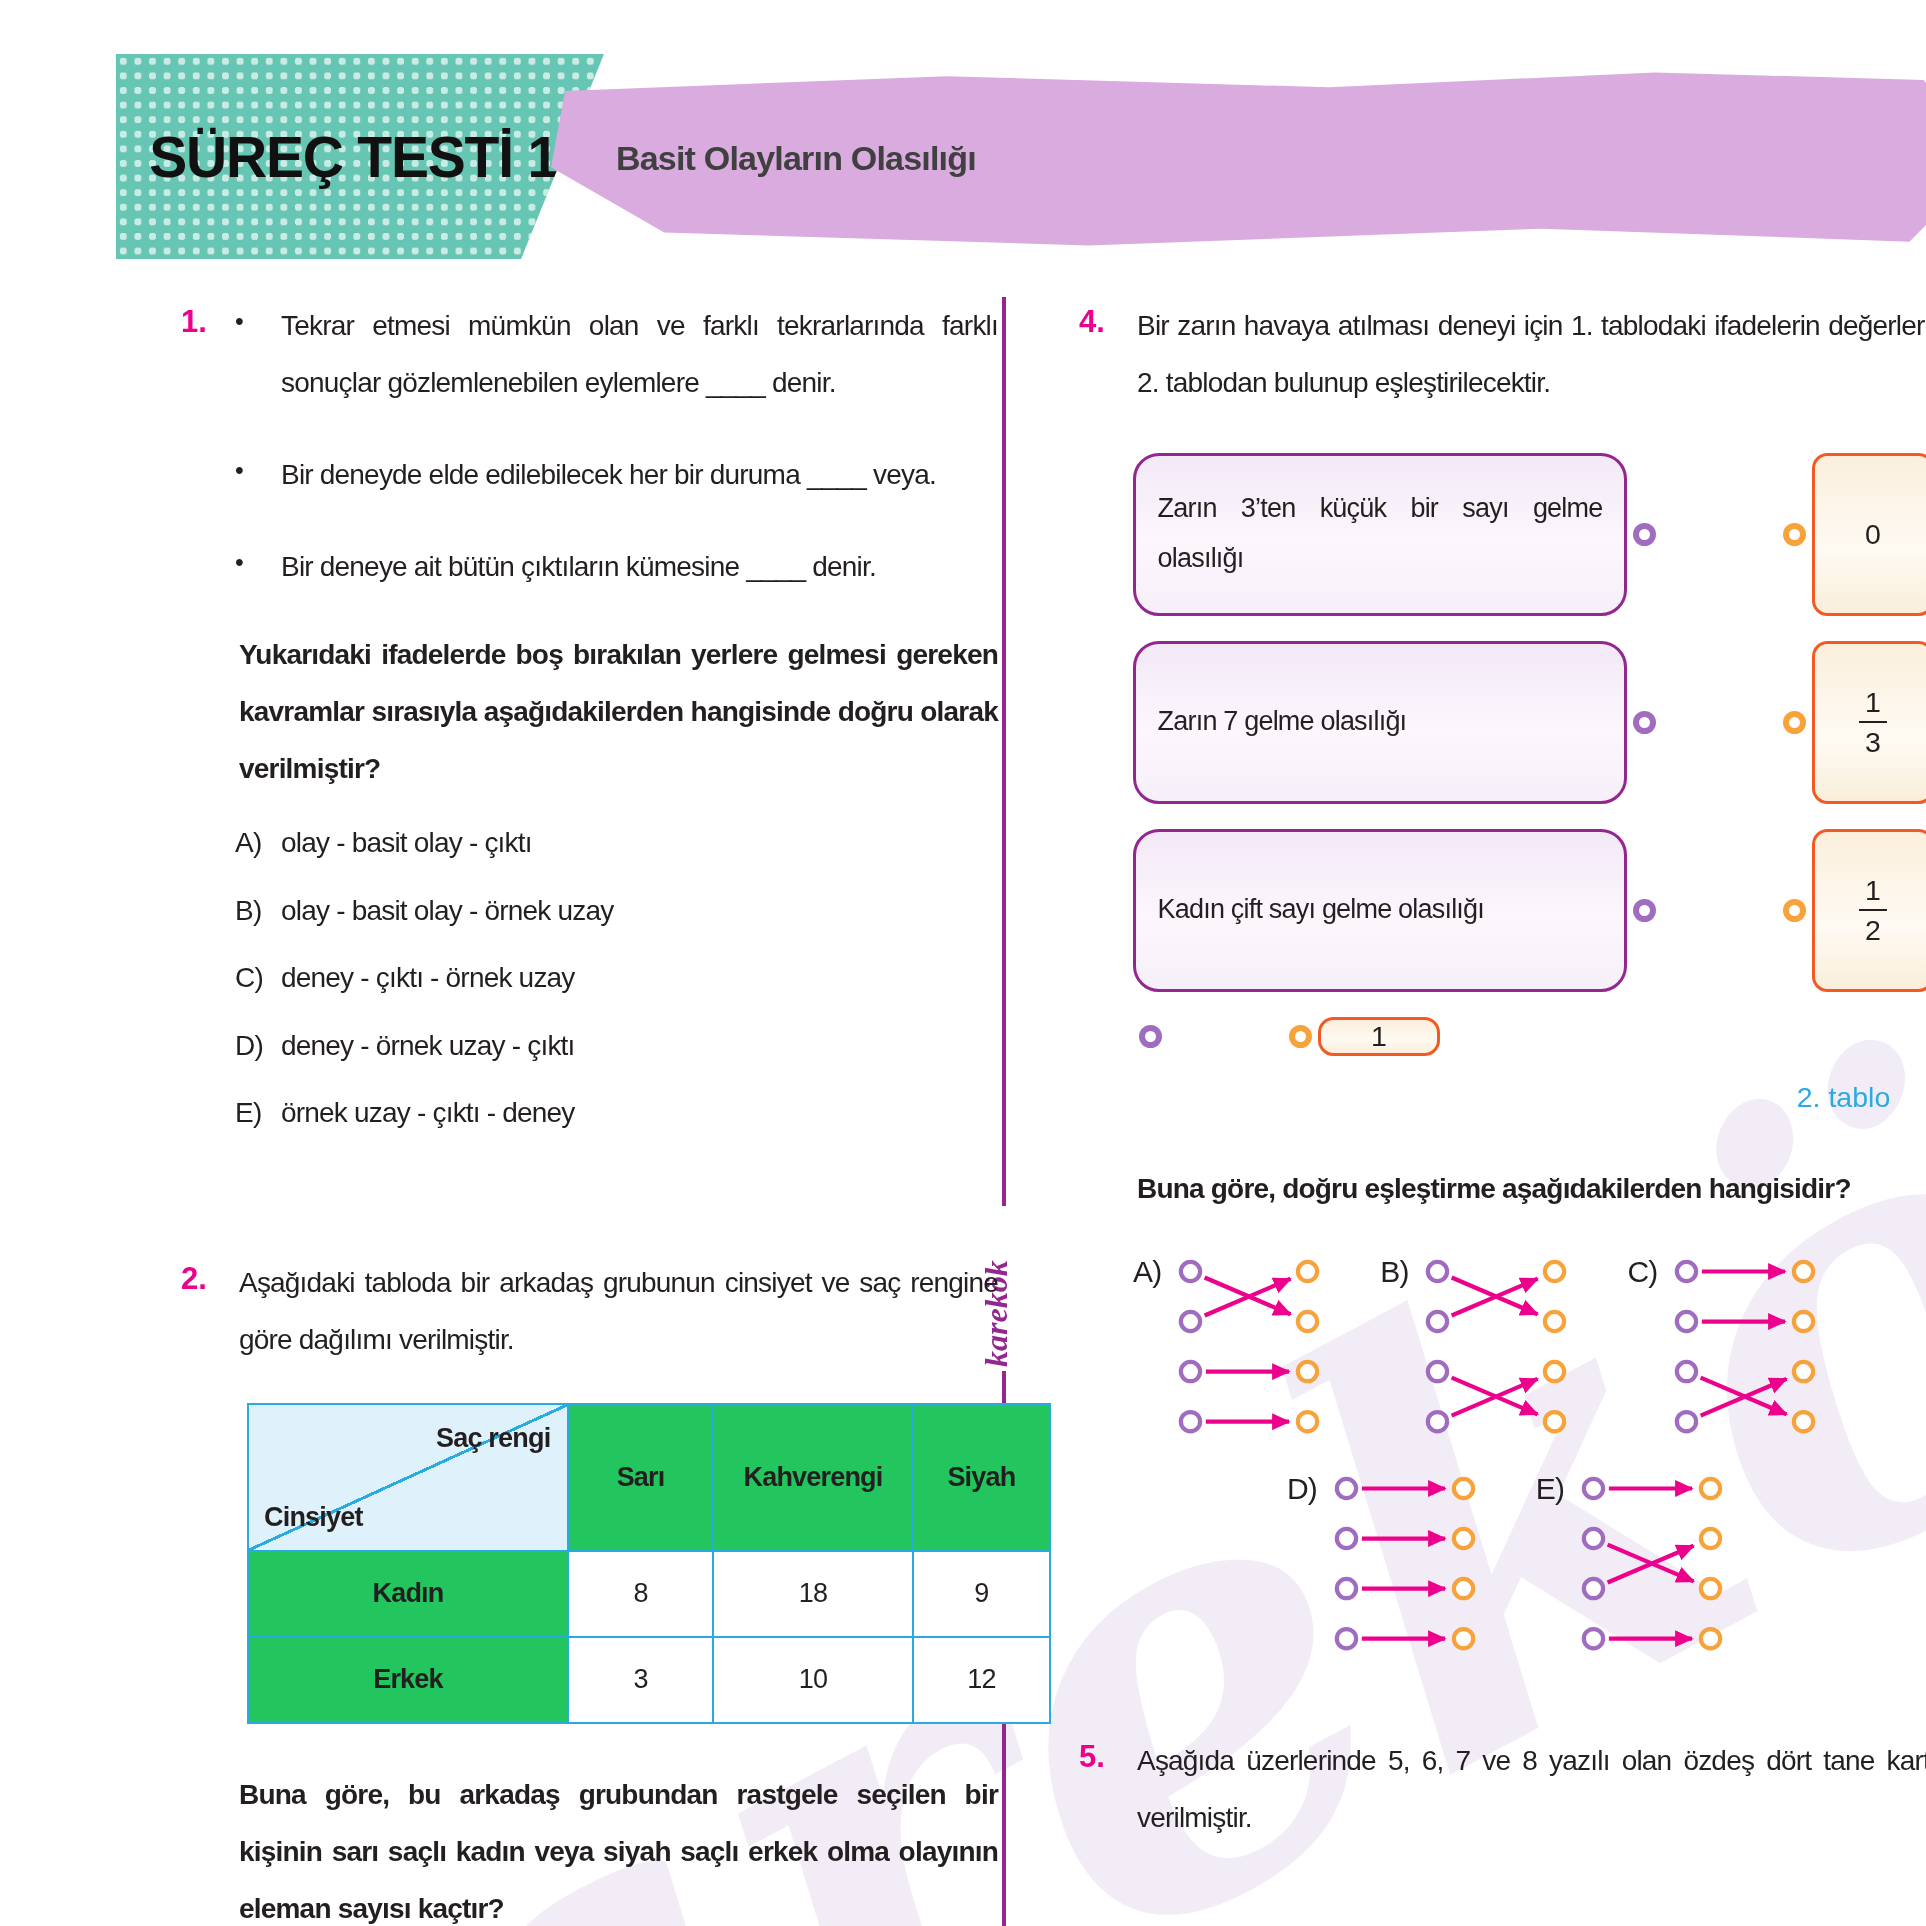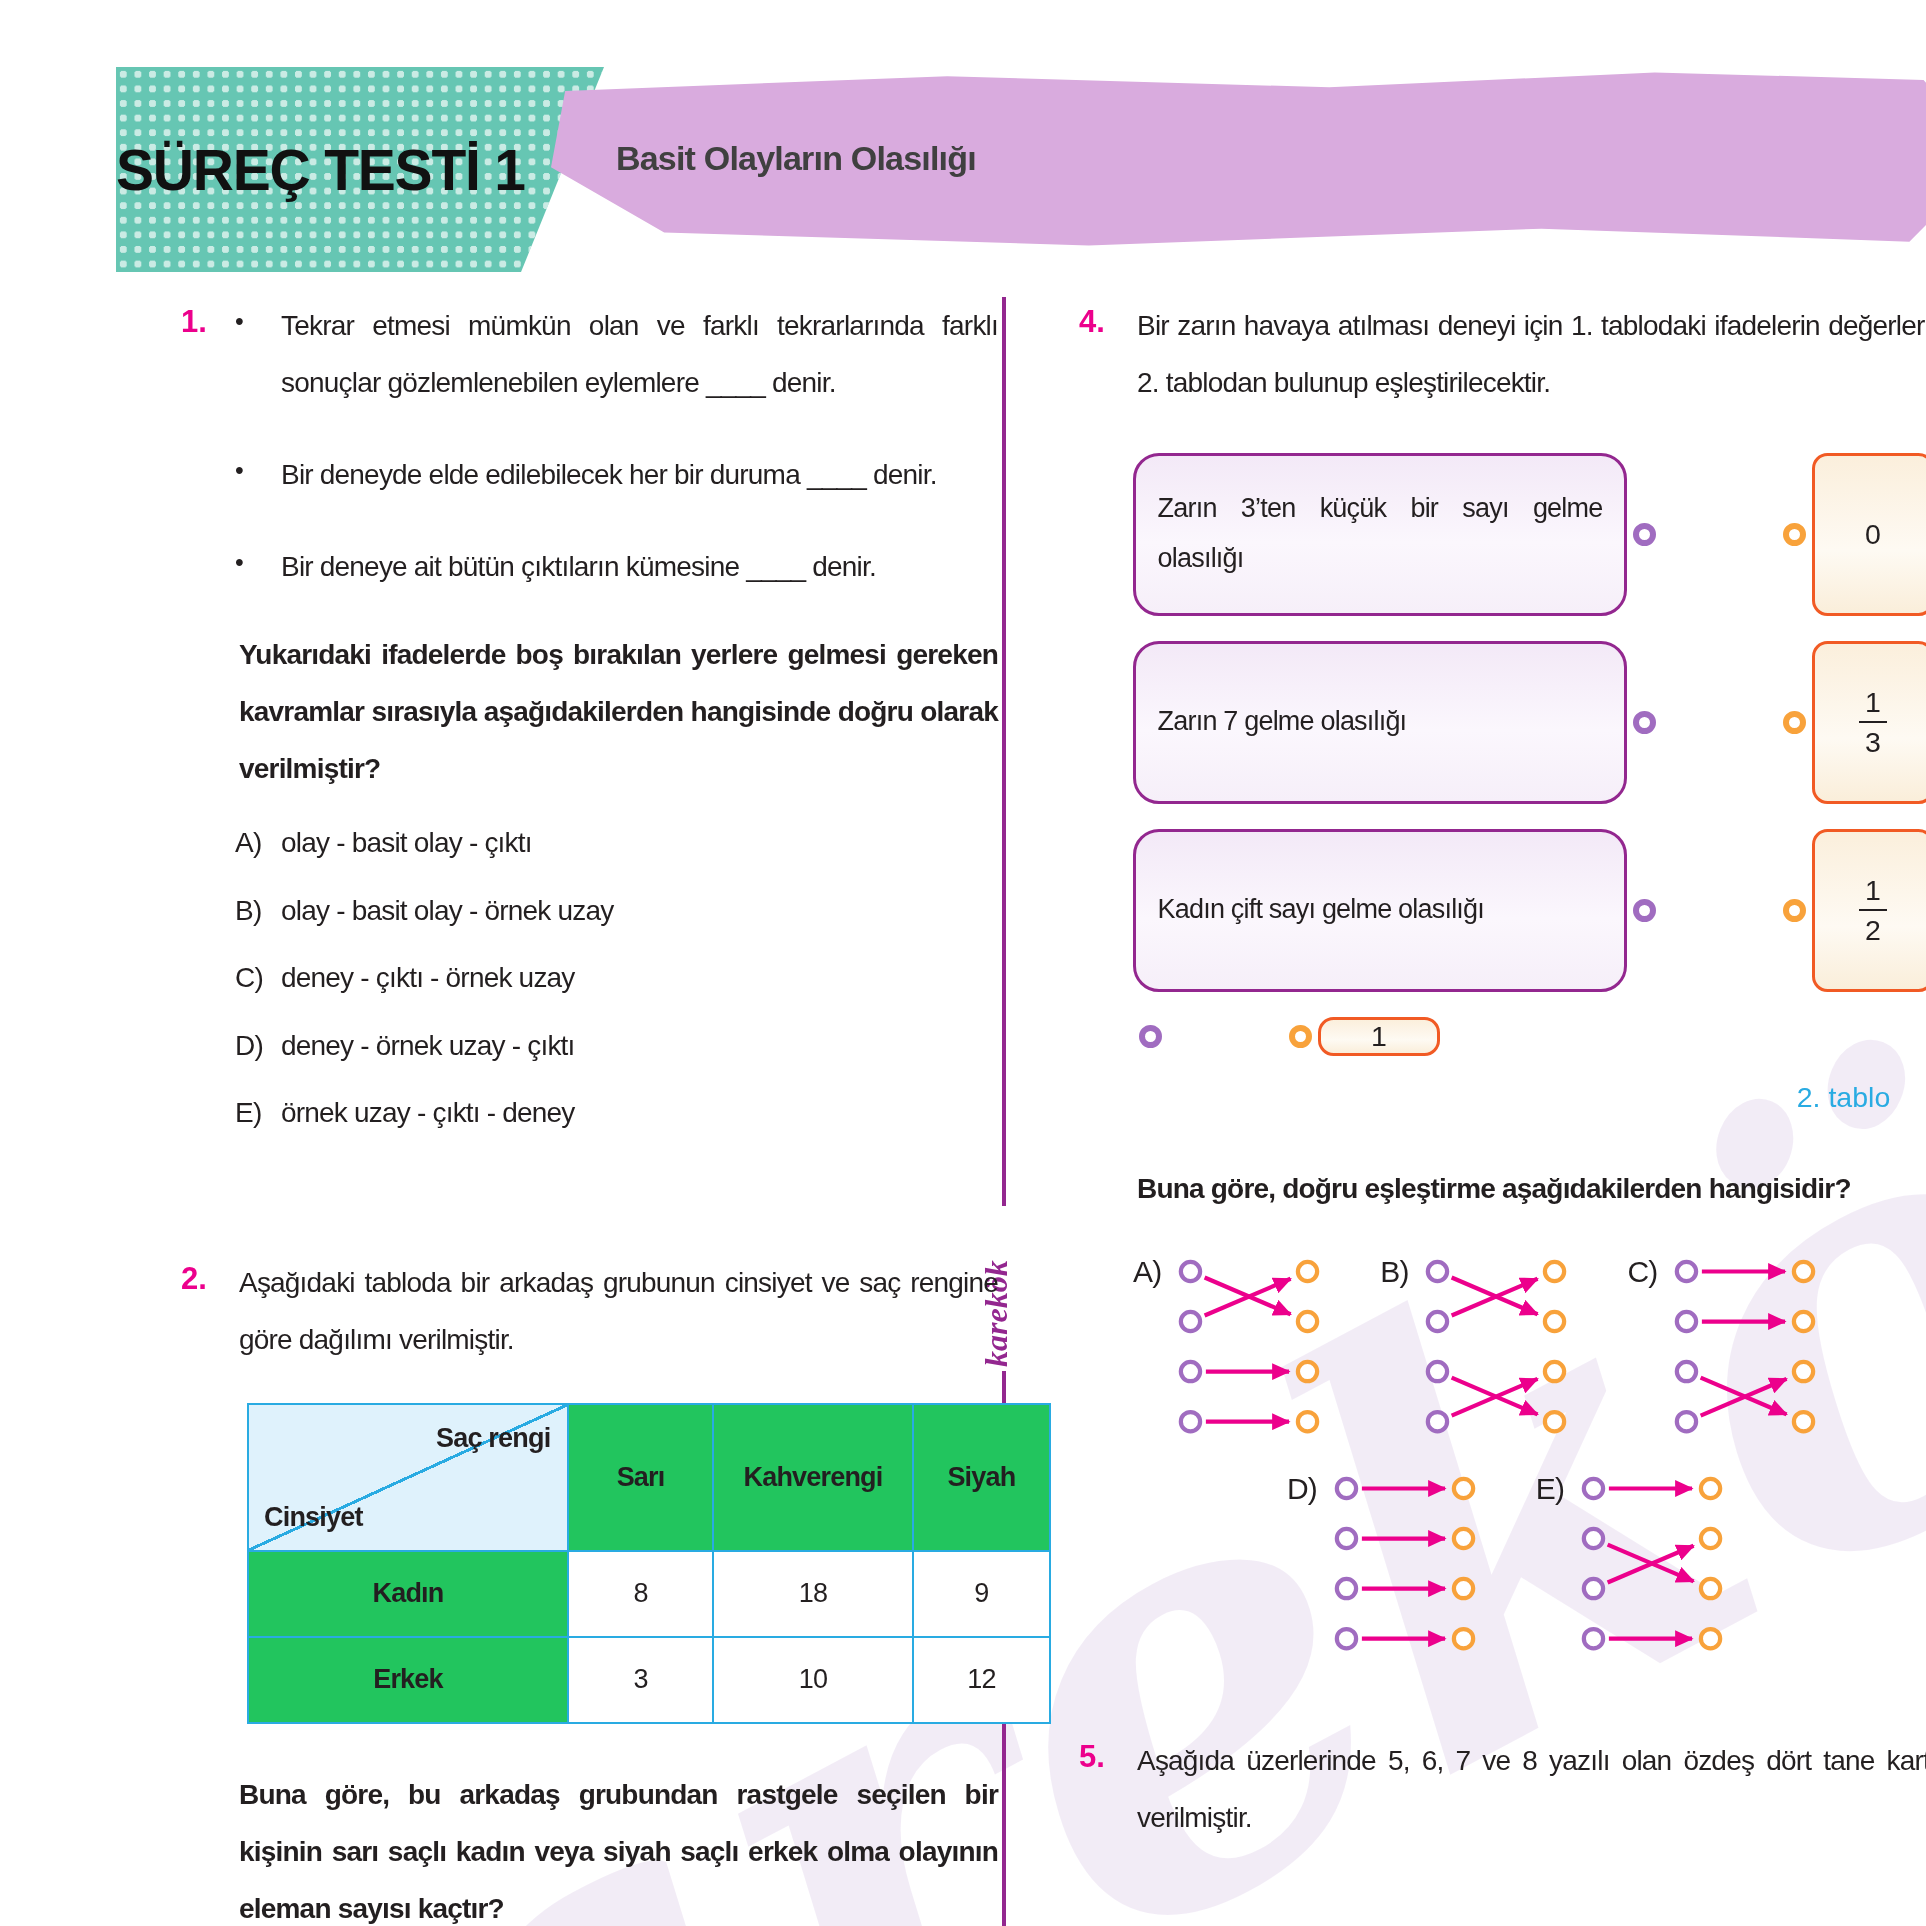--- a/index.html
+++ b/index.html
@@ -5,24 +5,24 @@
   html,body{margin:0;padding:0;background:#fff;}
   .page{position:relative;width:1965px;height:2512px;background:#ffffff;overflow:hidden;
         font-family:"Liberation Sans",sans-serif;color:#231F20;}
 
   
   .wm{position:absolute;left:-100px;top:1984px;font-family:"DejaVu Serif",serif;font-style:italic;
       font-weight:bold;font-size:578px;color:#A97FC6;opacity:.14;transform:rotate(-28deg);
       transform-origin:left top;white-space:nowrap;pointer-events:none;}
 
   
-  .hdr-teal{position:absolute;left:116px;top:67px;width:488px;height:205px;background:#66C6B3;
+  .hdr-teal{position:absolute;left:116px;top:54px;width:488px;height:205px;background:#66C6B3;
       background-image:radial-gradient(circle, rgba(255,255,255,.65) 3.5px, rgba(255,255,255,0) 3.9px);
       background-size:14.6px 14.6px;clip-path:polygon(0 0,100% 0,83% 100%,0 100%);
-      display:flex;align-items:center;justify-content:flex-start;}
+      display:flex;align-items:center;justify-content:flex-end;}
   .hdr-teal .t{font-size:57px;font-weight:bold;letter-spacing:-1.2px;color:#111;padding-right:46px;}
   .hdr-brush{position:absolute;left:551px;top:65px;width:1415px;height:186px;background:#D9ABDE;
       clip-path:polygon(1% 14%,28% 6%,55% 12%,78% 4%,97% 8%,100% 34%,99% 72%,96% 95%,70% 88%,38% 97%,8% 90%,0 55%);
       display:flex;align-items:center;}
   .hdr-brush .t{font-size:34px;font-weight:bold;letter-spacing:-0.8px;color:#404040;padding-left:65px;}
 
   
   .divider{position:absolute;left:1002px;width:3.5px;background:#93278F;}
   .d1{top:297px;height:909px;}
   .d2{top:1371px;height:932px;}
@@ -109,21 +109,21 @@
 
     <div class="q">
       <div class="qnum">1.</div>
       <div class="qbody">
         <div class="bullet">
           <div class="dot">•</div>
           <p class="txt">Tekrar etmesi mümkün olan ve farklı tekrarlarında farklı sonuçlar gözlemlenebilen eylemlere ____ denir.</p>
         </div>
         <div class="bullet">
           <div class="dot">•</div>
-          <p class="txt">Bir deneyde elde edilebilecek her bir duruma ____ denir.</p>
+          <p class="txt">Bir deneyde elde edilebilecek her bir duruma ____ veya.</p>
         </div>
         <div class="bullet">
           <div class="dot">•</div>
           <p class="txt">Bir deneye ait bütün çıktıların kümesine ____ denir.</p>
         </div>
         <p class="txt b">Yukarıdaki ifadelerde boş bırakılan yerlere gelmesi gereken kavramlar sırasıyla aşağıdakilerden hangisinde doğru olarak verilmiştir?</p>
         <div class="opts-col">
           <div class="opt">
               <span class="L">A)</span>
               <span>olay - basit olay - çıktı</span>

